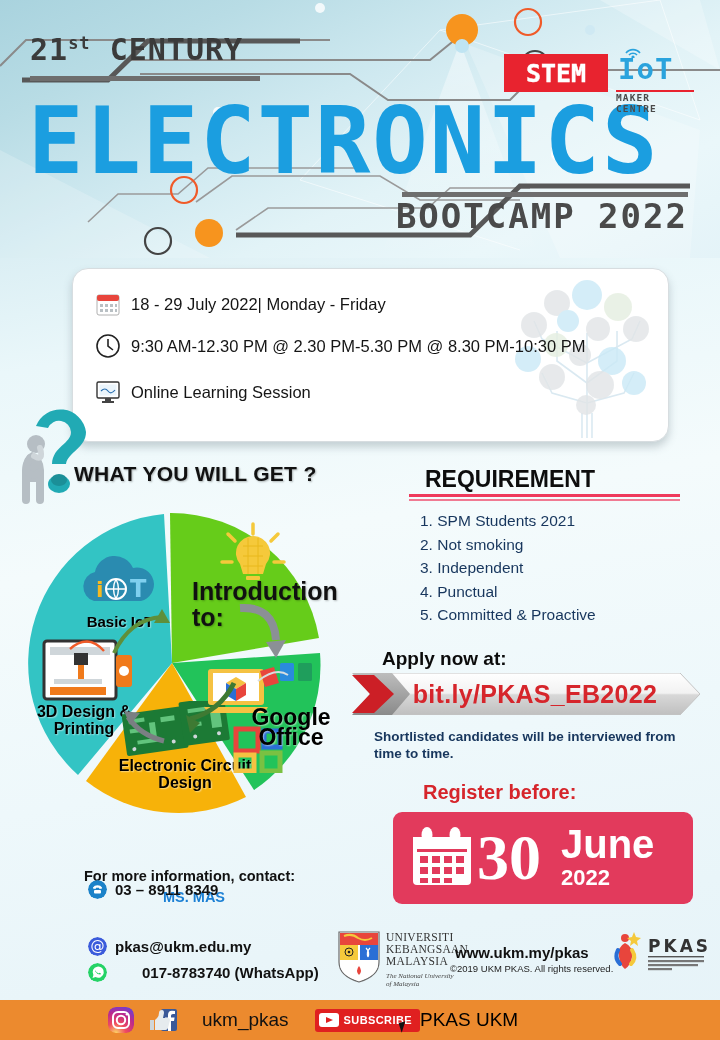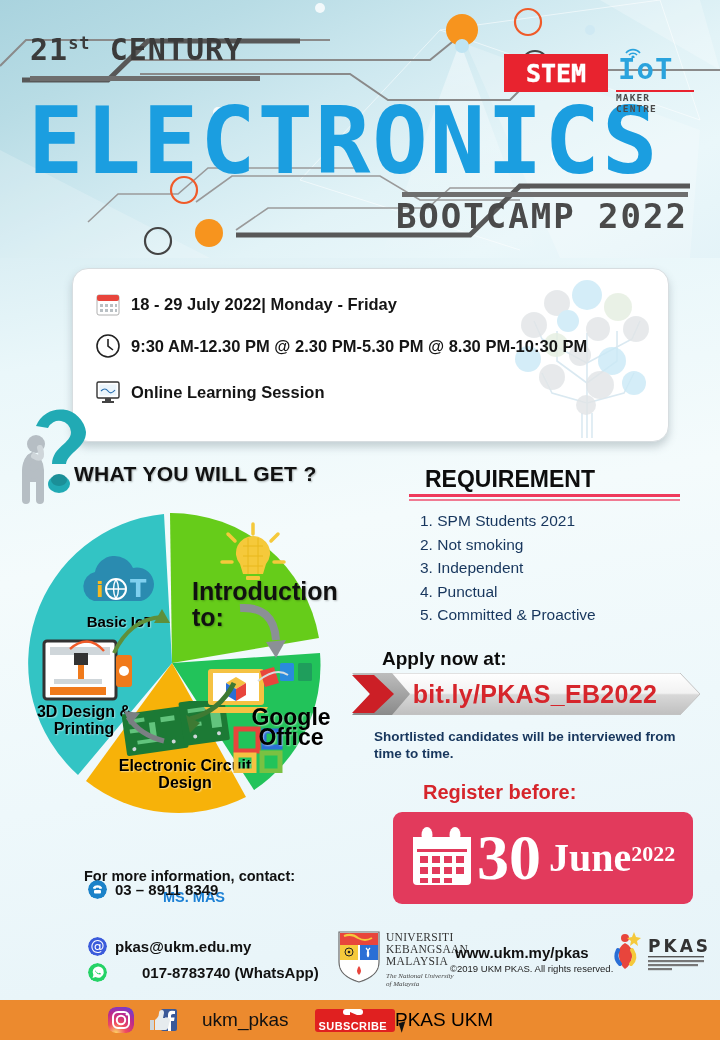--- a/index.html
+++ b/index.html
@@ -40,21 +40,21 @@
   .logo-wifi{position:absolute;left:120px;top:-4px;width:18px;height:14px;}
   .logo-bar{position:absolute;left:112px;top:42px;width:78px;height:2px;background:#e8232f;}
   .logo-maker{position:absolute;left:112px;top:44px;font-size:9.5px;font-weight:bold;
     color:#4a4a4a;letter-spacing:1.1px;font-family:"DejaVu Sans Mono",monospace;}
 
   
   .info-card{position:absolute;left:72px;top:268px;width:595px;height:172px;
     background:#ffffff;border:1px solid #d7dde0;border-radius:16px;
     box-shadow:0 5px 9px rgba(90,110,120,.30);overflow:hidden;}
   .info-row{position:absolute;display:flex;align-items:center;gap:10px;}
-  .info-row .txt{font-size:16.5px;font-weight:bold;color:#151515;white-space:nowrap;}
+  .info-row .txt{font-size:16.5px;font-weight:normal;color:#151515;white-space:nowrap;}
   .r1{left:22px;top:22px;}
   .r2{left:22px;top:64px;}
   .r3{left:22px;top:110px;}
   .ic{width:26px;height:26px;flex:0 0 26px;position:relative;}
 
   .techtree{position:absolute;right:6px;top:4px;width:150px;height:165px;opacity:.55;}
 
   
   .qwrap{position:absolute;left:8px;top:398px;width:110px;height:120px;}
 
@@ -87,21 +87,21 @@
     letter-spacing:.3px;padding-left:18px;box-sizing:border-box;}
   .short-note{position:absolute;left:374px;top:728px;width:322px;font-size:13.5px;
     font-weight:bold;color:#17365d;line-height:17px;}
   .regbefore{position:absolute;left:423px;top:781px;font-size:20px;font-weight:bold;color:#d6252b;}
 
   .datebox{position:absolute;left:393px;top:812px;width:300px;height:92px;background:#e23a5c;
     border-radius:9px;display:flex;align-items:center;padding-left:16px;box-sizing:border-box;}
   .cal-ic{width:66px;height:66px;flex:0 0 66px;position:relative;}
   .d30{font-size:64px;font-weight:bold;color:#fff;line-height:64px;margin-left:2px;
     font-family:Liberation Serif, serif;}
-  .dmy{margin-left:8px;display:flex;flex-direction:row;line-height:1;font-family:Liberation Serif, serif;}
+  .dmy{margin-left:20px;display:flex;flex-direction:column;line-height:1;}
   .dmon{font-size:40px;font-weight:bold;color:#fff;line-height:38px;}
   .dyr{font-size:22px;font-weight:bold;color:#fff;line-height:28px;margin-top:1px;}
 
   
   .contact-t{position:absolute;left:84px;top:868px;font-size:14.5px;font-weight:bold;color:#111;}
   .contact-n{position:absolute;left:163px;top:889px;font-size:14.5px;font-weight:bold;color:#1a7fd4;}
   .crow{position:absolute;display:flex;align-items:center;gap:8px;}
   .crow .ctxt{font-size:15px;font-weight:bold;color:#111;white-space:nowrap;}
   .c1{left:88px;top:880px;}
   .c2{left:88px;top:937px;}
@@ -119,21 +119,21 @@
   .copy{position:absolute;left:450px;top:963px;font-size:9.5px;color:#222;}
   .pkas-logo{position:absolute;left:612px;top:928px;width:96px;height:50px;}
 
   
   .botbar{position:absolute;left:0;top:1000px;width:720px;height:40px;background:#ec8a2e;
     display:flex;align-items:center;}
   .ig{width:26px;height:26px;margin-left:108px;border-radius:8px;position:relative;}
   .fb{width:30px;height:24px;margin-left:14px;position:relative;}
   .handle{margin-left:24px;font-size:19px;color:#111;}
   .yt{margin-left:26px;height:23px;background:#e02020;border-radius:3px;display:flex;
-    align-items:center;padding:0 8px 0 4px;gap:5px;flex-direction:column;}
+    align-items:center;padding:0 8px 0 4px;gap:5px;}
   .yt-play{width:20px;height:14px;background:#fff;border-radius:3px;position:relative;}
   .yt-play:after{content:"";position:absolute;left:7px;top:3.5px;border-left:7px solid #e02020;
     border-top:3.5px solid transparent;border-bottom:3.5px solid transparent;}
   .yt-lbl{color:#fff;font-size:11px;font-weight:bold;letter-spacing:.4px;}
   .chan{font-size:19px;color:#000000;}
   .cursor{position:absolute;left:400px;top:1022px;width:0;height:0;
     border-left:7px solid #111;border-bottom:10px solid transparent;transform:rotate(-18deg);}
 </style>
 </head>
 <body>

